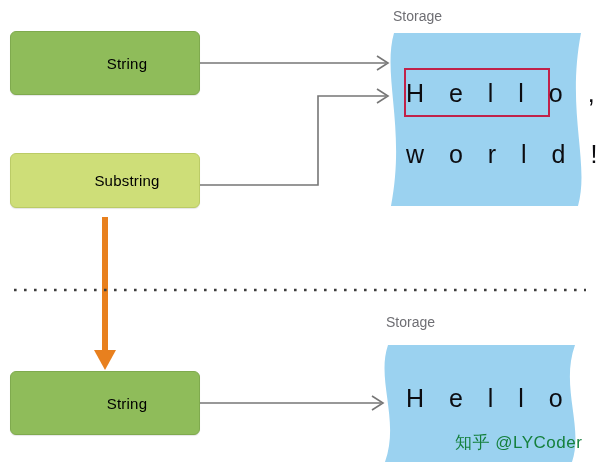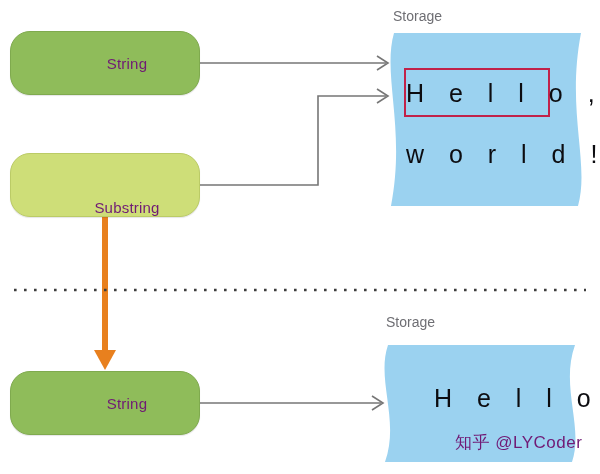--- a/index.html
+++ b/index.html
@@ -21,41 +21,40 @@
     position: absolute;
     left: 0;
     top: 0;
     width: 600px;
     height: 474px;
   }
   
   .node {
     position: absolute;
     box-sizing: border-box;
-    border-radius: 20px;
+    border-radius: 6px;
     display: flex;
     align-items: center;
     justify-content: center;
     font-size: 15px;
-    color: #701a75;
+    color: #000000;
     letter-spacing: 0.2px;
     padding-left: 44px;
   }
   .node-string-top {
     left: 10px; top: 31px; width: 190px; height: 64px;
     background: #8FBC5A;
     border: 1px solid #7FAA4E;
     box-shadow: 0 1px 1px rgba(0,0,0,0.10);
   }
   .node-substring {
-    left: 10px; top: 153px; width: 190px; height: 64px;
+    left: 10px; top: 153px; width: 190px; height: 55px;
     background: #CEDE78;
     border: 1px solid #BBCB66;
     box-shadow: 0 1px 1px rgba(0,0,0,0.10);
-    align-items: flex-end;
   }
   .node-string-bottom {
     left: 10px; top: 371px; width: 190px; height: 64px;
     background: #8FBC5A;
     border: 1px solid #7FAA4E;
     box-shadow: 0 1px 1px rgba(0,0,0,0.10);
   }
   
   .storage-label {
     position: absolute;
@@ -68,36 +67,36 @@
   
   .storage-text {
     position: absolute;
     font-size: 25px;
     color: #0c0c10;
     letter-spacing: 9px;
     white-space: pre;
   }
   .text-hello-comma { left: 406px; top: 79px; }
   .text-world { left: 406px; top: 140px; }
-  .text-hello-bottom { left: 406px; top: 384px; margin-left: 28px; }
+  .text-hello-bottom { left: 406px; top: 384px; }
   
   .selection-rect {
     position: absolute;
     left: 404px; top: 68px;
     width: 146px; height: 49px;
     border: 2px solid #C12249;
     box-sizing: border-box;
     background: transparent;
   }
   
   .watermark {
     position: absolute;
     left: 455px; top: 431px;
     font-size: 17px;
-    color: #701a75;
+    color: #15803d;
     letter-spacing: 0.5px;
     white-space: nowrap;
   }
 </style>
 </head>
 <body>
 
 <div id="canvas">
 
   <svg class="svg-layer" viewBox="0 0 600 474" xmlns="http://www.w3.org/2000/svg">

